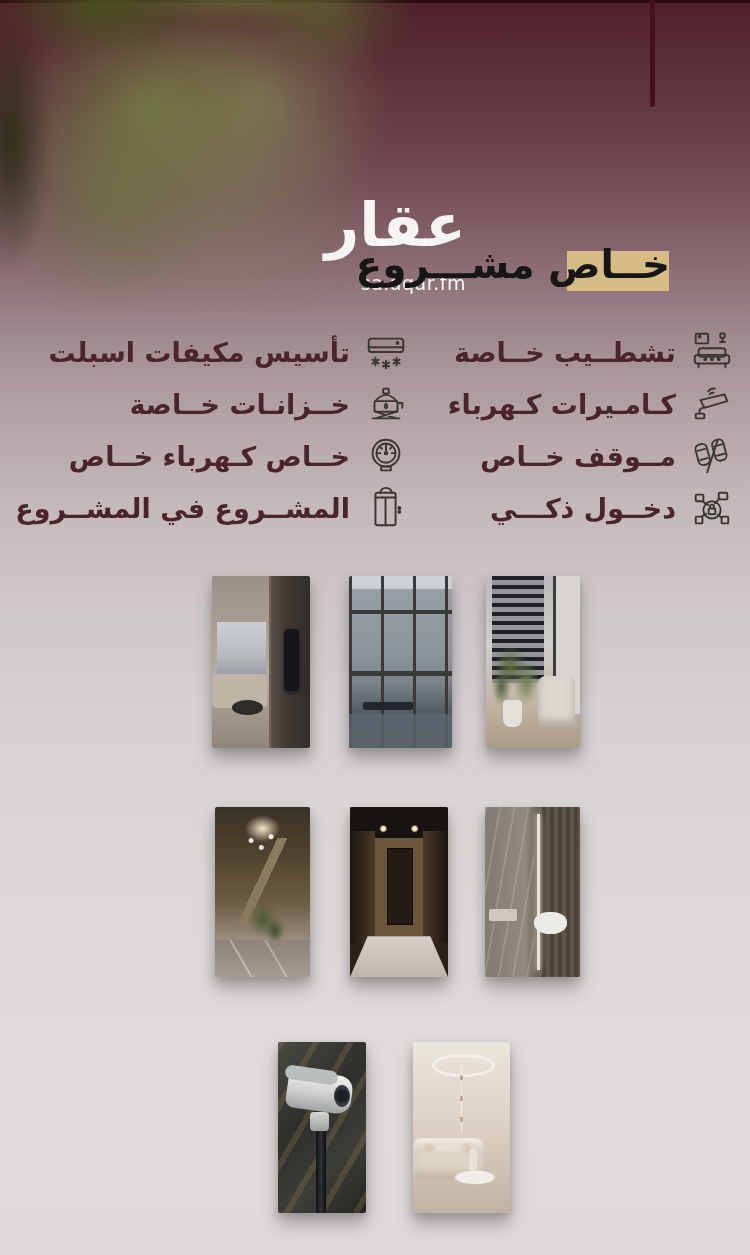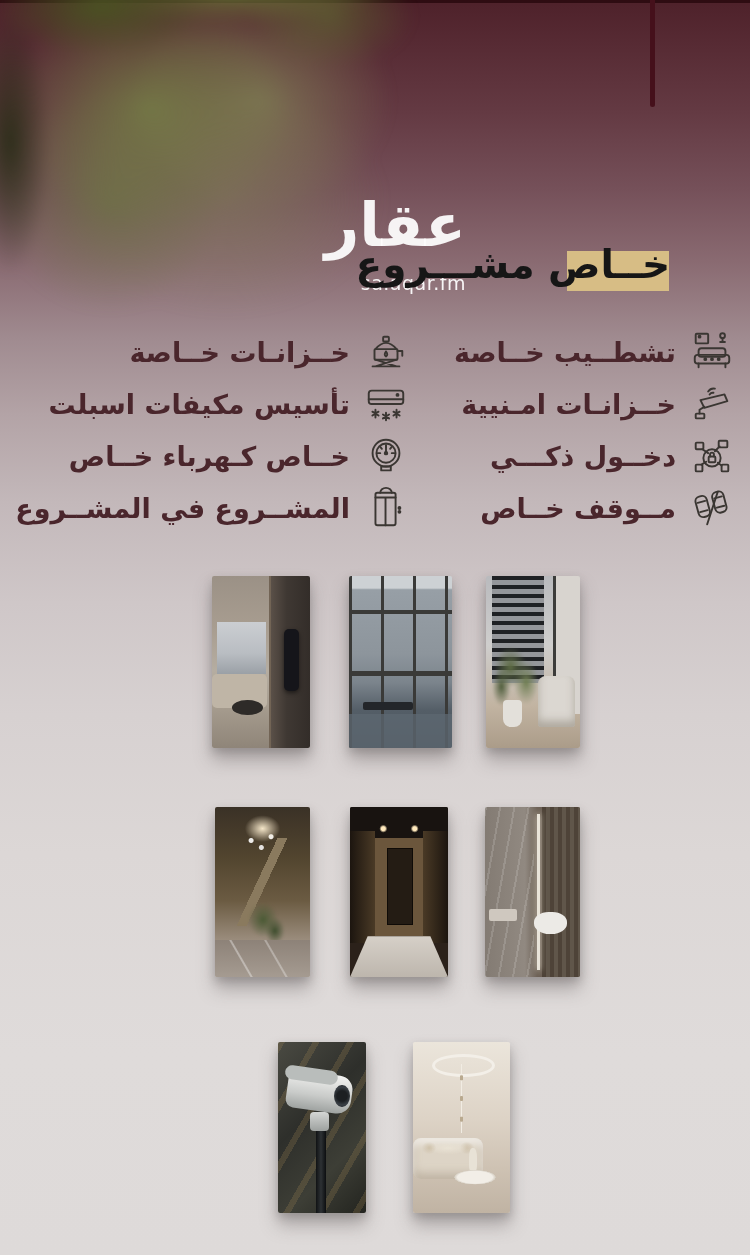--- a/index.html
+++ b/index.html
@@ -161,79 +161,79 @@
     </div>
     <div class="feat-row">
       <span class="feat-icon">
         <svg width="46" height="46" viewBox="0 0 48 48">
           <path d="M12 20 L37 14 L40 21 L16 28 Z"></path>
           <path d="M16 27 l-5 3 M11 30 v4"></path>
           <rect x="7" y="34" width="9" height="5" rx="1"></rect>
           <path d="M20 11 a7 7 0 0 1 7 -3 M21.5 14 a4 4 0 0 1 4 -1.7"></path>
         </svg>
       </span>
-      <span class="feat-label">خــزانـات امـنيية</span>
+      <span class="feat-label">كـامـيرات كـهرباء</span>
+    </div>
+    <div class="feat-row">
+      <span class="feat-icon">
+        <svg width="46" height="46" viewBox="0 0 48 48">
+          <g transform="rotate(-15 24 24)">
+            <rect x="9" y="9" width="12" height="22" rx="5"></rect>
+            <path d="M11 15 h8 M11 25 h8"></path>
+            <rect x="27" y="9" width="12" height="22" rx="5"></rect>
+            <path d="M29 15 h8 M29 25 h8"></path>
+          </g>
+          <path d="M30 7 L19 41"></path>
+        </svg>
+      </span>
+      <span class="feat-label">مــوقف خــاص</span>
     </div>
     <div class="feat-row">
       <span class="feat-icon">
         <svg width="46" height="46" viewBox="0 0 48 48">
           <circle cx="24" cy="26" r="9"></circle>
           <rect x="20.5" y="24.5" width="7" height="6" rx="1"></rect>
           <path d="M22 24.5 v-2 a2 2 0 0 1 4 0 v2"></path>
           <rect x="7" y="10" width="8" height="7" rx="1"></rect>
             <rect x="31" y="8" width="9" height="7" rx="1"></rect>
           <rect x="7" y="33" width="7" height="7" rx="1"></rect>
             <rect x="34" y="33" width="7" height="7" rx="1"></rect>
           <path d="M14 17 l6 4 M32 14 l-5 5 M13 33 l5 -3 M34 34 l-4 -3"></path>
         </svg>
       </span>
       <span class="feat-label">دخــول ذكـــي</span>
     </div>
-    <div class="feat-row">
-      <span class="feat-icon">
-        <svg width="46" height="46" viewBox="0 0 48 48">
-          <g transform="rotate(-15 24 24)">
-            <rect x="9" y="9" width="12" height="22" rx="5"></rect>
-            <path d="M11 15 h8 M11 25 h8"></path>
-            <rect x="27" y="9" width="12" height="22" rx="5"></rect>
-            <path d="M29 15 h8 M29 25 h8"></path>
-          </g>
-          <path d="M30 7 L19 41"></path>
-        </svg>
-      </span>
-      <span class="feat-label">مــوقف خــاص</span>
-    </div>
   </div>
 
   <div class="features-col col-left">
+    <div class="feat-row">
+      <span class="feat-icon">
+        <svg width="46" height="46" viewBox="0 0 48 48">
+          <rect x="6" y="10" width="36" height="14" rx="3"></rect>
+          <path d="M6 19 h36"></path>
+            <circle cx="36" cy="14.5" r="1"></circle>
+          <path d="M13 30 v8 M9.8 32 l6.4 4 M16.2 32 l-6.4 4"></path>
+          <path d="M24 33 v8 M20.8 35 l6.4 4 M27.2 35 l-6.4 4"></path>
+          <path d="M35 30 v8 M31.8 32 l6.4 4 M38.2 32 l-6.4 4"></path>
+        </svg>
+      </span>
+      <span class="feat-label">تأسيس مكيفات اسبلت</span>
+    </div>
     <div class="feat-row">
       <span class="feat-icon">
         <svg width="46" height="46" viewBox="0 0 48 48">
           <rect x="21" y="8" width="6" height="5" rx="1"></rect>
           <path d="M13 21 q11 -13 22 0"></path>
           <rect x="12" y="21" width="24" height="11" rx="1"></rect>
           <path d="M24 23.5 q2.6 3.6 0 5.2 q-2.6 -1.6 0 -5.2"></path>
           <path d="M36 23 h5 v5"></path>
           <path d="M13 32 l22 7 M35 32 l-22 7 M10 39 h28"></path>
         </svg>
       </span>
       <span class="feat-label">خــزانـات خــاصة</span>
-    </div>
-    <div class="feat-row">
-      <span class="feat-icon">
-        <svg width="46" height="46" viewBox="0 0 48 48">
-          <rect x="6" y="10" width="36" height="14" rx="3"></rect>
-          <path d="M6 19 h36"></path>
-            <circle cx="36" cy="14.5" r="1"></circle>
-          <path d="M13 30 v8 M9.8 32 l6.4 4 M16.2 32 l-6.4 4"></path>
-          <path d="M24 33 v8 M20.8 35 l6.4 4 M27.2 35 l-6.4 4"></path>
-          <path d="M35 30 v8 M31.8 32 l6.4 4 M38.2 32 l-6.4 4"></path>
-        </svg>
-      </span>
-      <span class="feat-label">تأسيس مكيفات اسبلت</span>
     </div>
     <div class="feat-row">
       <span class="feat-icon">
         <svg width="46" height="46" viewBox="0 0 48 48">
           <circle cx="24" cy="21" r="14"></circle>
             <circle cx="24" cy="21" r="10"></circle>
           <path d="M24 12.5 v2.5 M30 14.5 l-1.7 2 M32.6 21 h-2.6 M18 14.5 l1.7 2 M15.4 21 h2.6"></path>
           <path d="M24 21 v-7"></path>
             <circle cx="24" cy="21" r="1.3"></circle>
           <path d="M19 35 h10 v4 h-10 z"></path>

